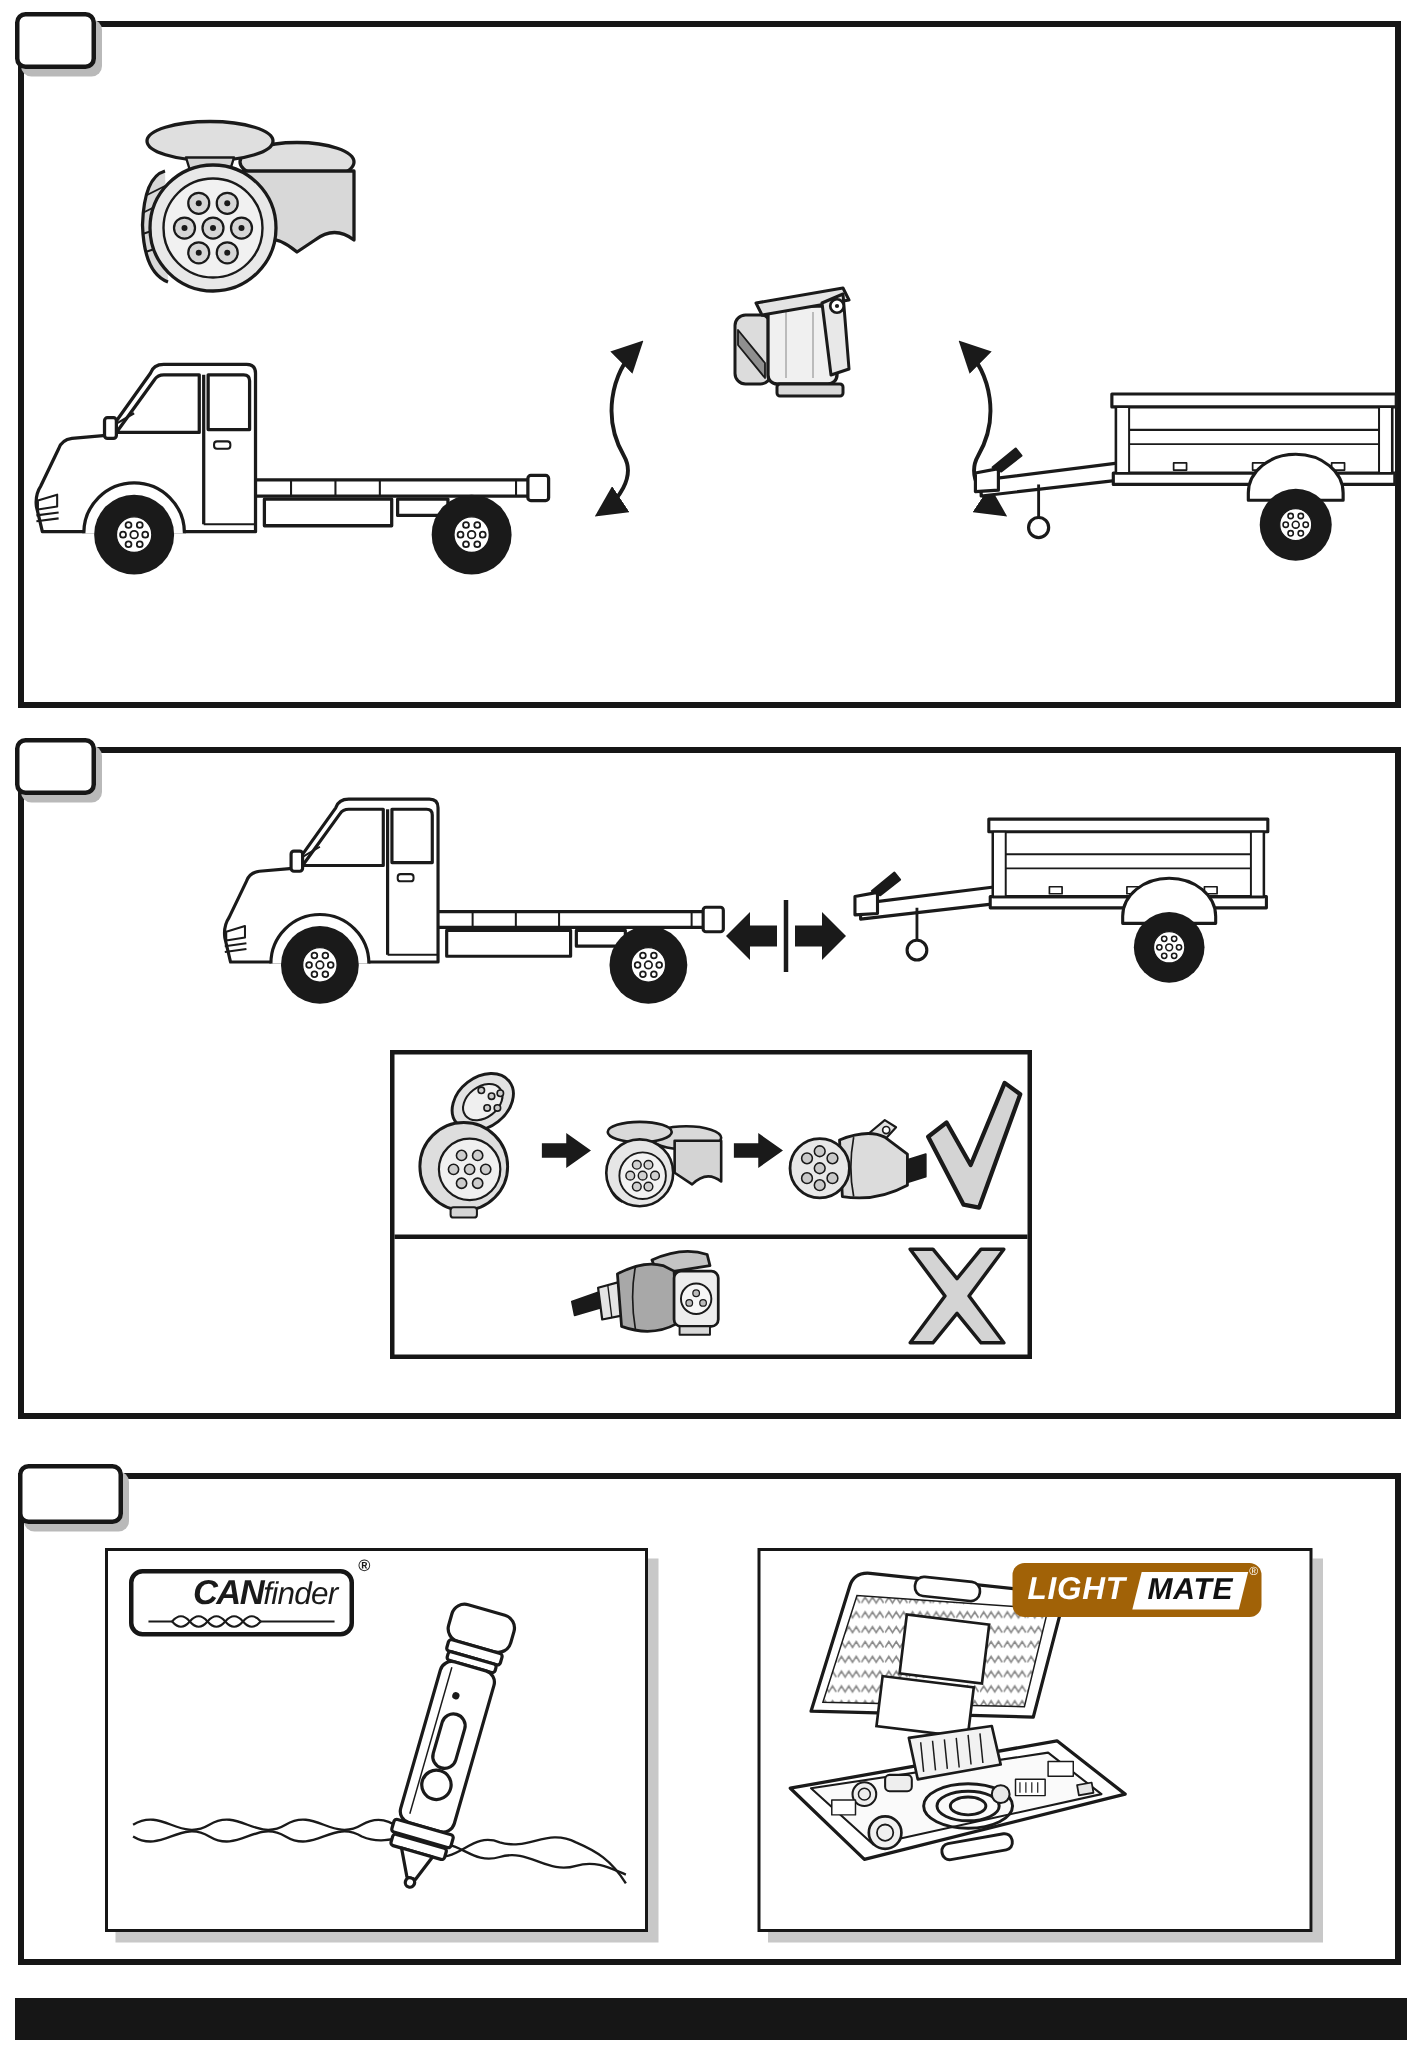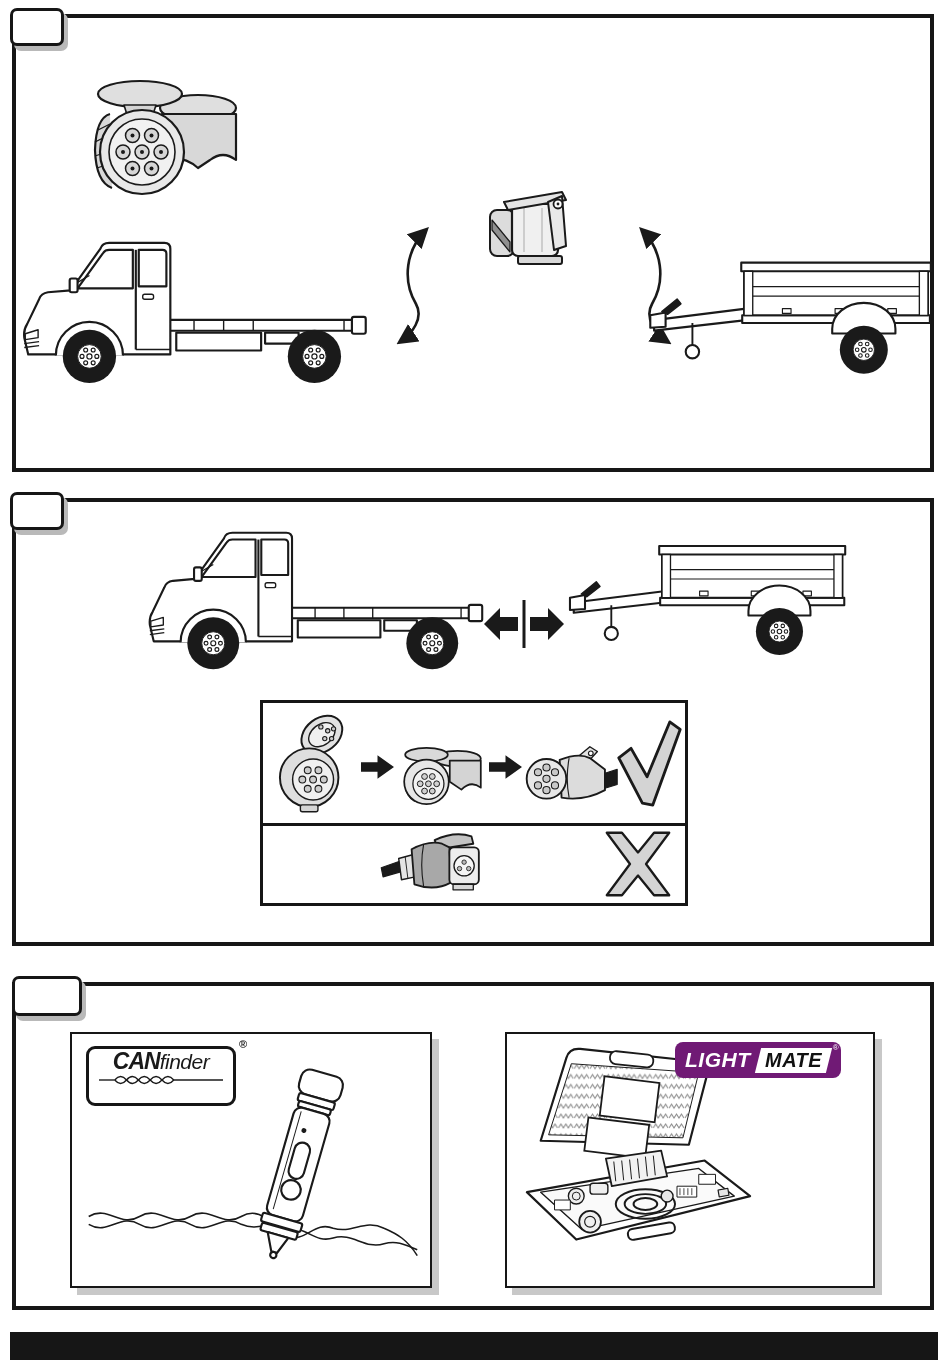--- a/index.html
+++ b/index.html
@@ -9,29 +9,29 @@
   .panel{position:absolute;background:#ffffff;border:4px solid #161616;}
   .tab{position:absolute;background:#ffffff;border:3px solid #161616;border-radius:7px;
        box-shadow:4px 5px 0 #b9b9b9;z-index:3;}
   .seqbox{position:absolute;border:3px solid #161616;background:#ffffff;}
   .seq-divider{position:absolute;left:0;right:0;top:120px;height:0;border-top:3px solid #161616;}
   .prodbox{position:absolute;background:#ffffff;border:2px solid #161616;
            box-shadow:7px 7px 0 #c8c8c8;}
   .footer-bar{position:absolute;background:#161616;}
   
   .cf-wrap{position:absolute;}
-  .cf-box{border:3px solid #161616;border-radius:9px;background:#fff;padding:1px 8px 18px 8px;
-          display:flex;flex-direction:column;align-items:center;}
+  .cf-box{border:3px solid #161616;border-radius:9px;background:#fff;padding:1px 8px 2px 8px;
+          display:flex;flex-direction:column;align-items:flex-end;}
   .cf-line{line-height:22px;white-space:nowrap;}
   .cf-bold{font-weight:bold;font-style:italic;font-size:23px;letter-spacing:-1px;}
   .cf-rest{font-style:italic;font-size:21px;font-weight:500;letter-spacing:-0.5px;}
   .cf-reg{position:absolute;top:-8px;right:-11px;font-size:11px;font-weight:bold;background:#fff;}
   
   .lm-wrap{position:absolute;}
-  .lm-box{position:relative;background:#701a75;border-radius:8px;height:36px;display:flex;
+  .lm-box{position:relative;background:#a16207;border-radius:8px;height:36px;display:flex;
           align-items:center;padding:0 12px 0 10px;}
   .lm-light{color:#ffffff;font-style:italic;font-weight:bold;font-size:21px;letter-spacing:0.5px;white-space:nowrap;}
   .lm-mate{background:#ffffff;transform:skewX(-14deg);margin-left:7px;padding:1px 7px;}
   .lm-mate span{display:inline-block;transform:skewX(14deg);color:#111;font-style:italic;
                 font-weight:bold;font-size:20px;letter-spacing:0.5px;white-space:nowrap;}
   .lm-reg{position:absolute;top:1px;right:2px;color:#ffffff;font-size:8px;}
 </style>
 </head>
 <body>
 

